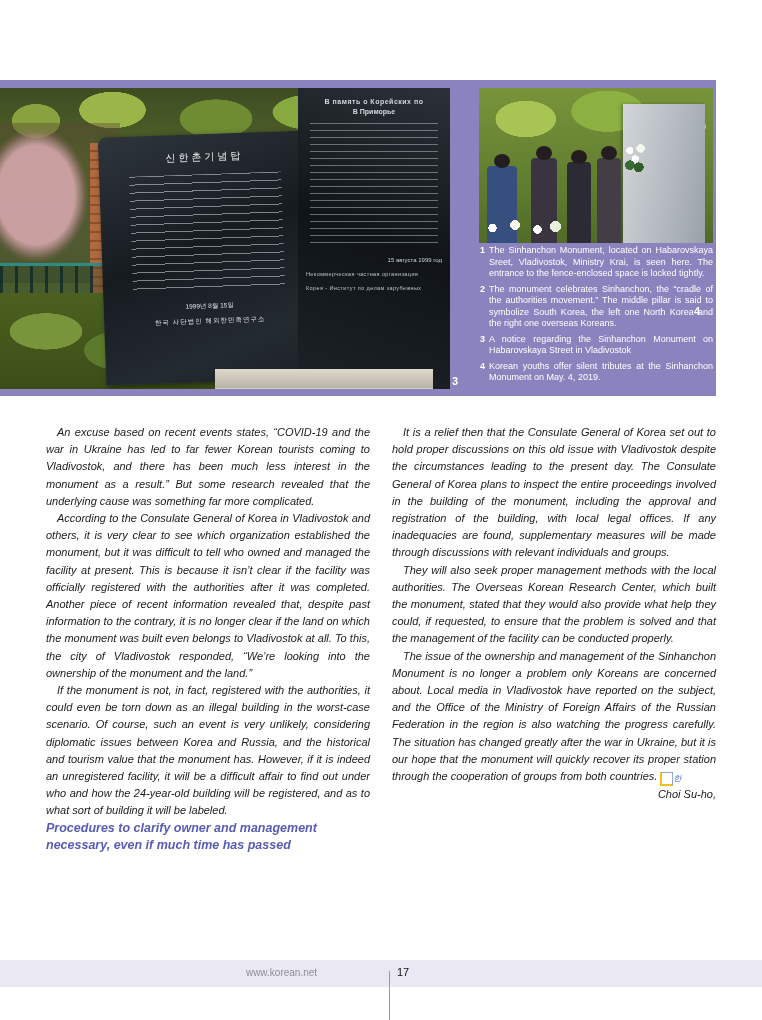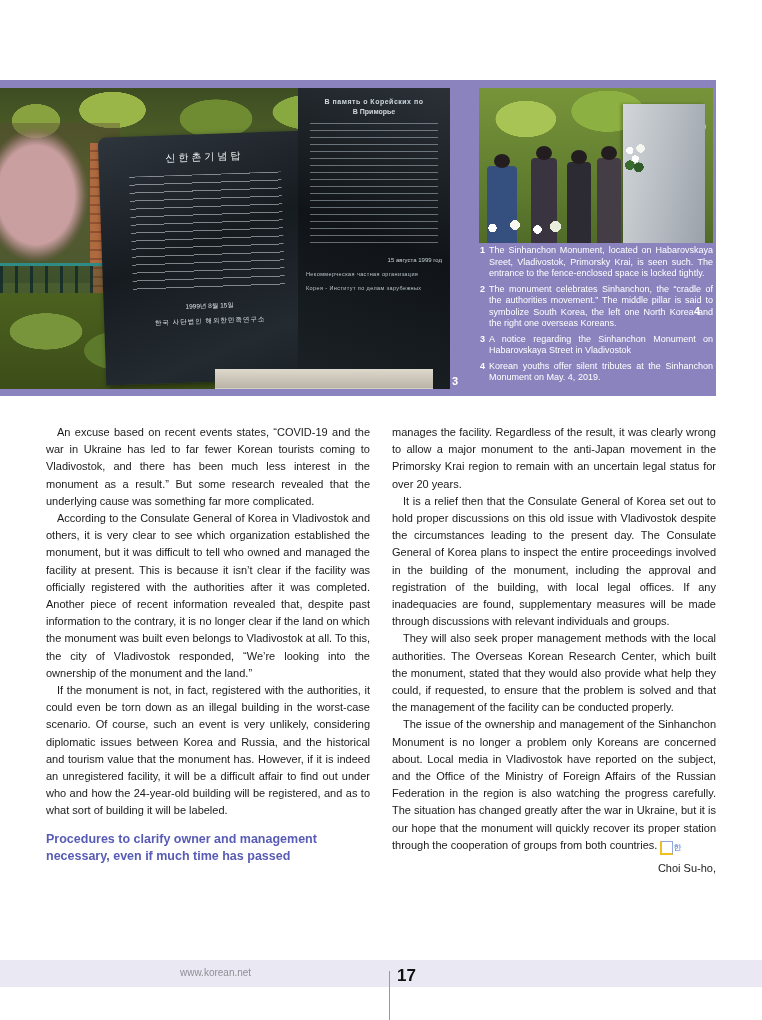--- a/index.html
+++ b/index.html
@@ -99,36 +99,36 @@
   .num-3{left:452px;top:295px;}
 
   
   .captions{position:absolute;left:480px;top:165px;width:233px;color:#fff;}
   .cap{display:flex;font-size:9px;line-height:11.5px;margin-bottom:4px;text-align:justify;}
   .cap .cnum{flex:none;width:9px;font-weight:bold;}
   .cap .ctext{flex:1;}
 
   
   .article{position:absolute;left:46px;top:424px;width:670px;display:flex;gap:22px;}
-  .col{width:324px;font-size:11px;line-height:17.2px;text-align:justify;}
+  .col{width:324px;font-size:11px;line-height:17.2px;text-align:justify;font-style:italic;}
   .col p{margin:0;text-indent:11px;}
   .col p.noindent{text-indent:0;}
   .subhead{color:#585cb5;font-weight:bold;font-size:12.5px;line-height:17.5px;
-    text-align:left;margin:11px 0 4px 0;}
-  .byline{text-align:right;margin-top:5px;line-height:17.2px;}
+    text-align:left;margin:0 0 4px 0;}
+  .byline{text-align:right;line-height:17.2px;}
   .end-mark{display:inline-block;width:10px;height:11px;margin-left:3px;
     border:1px solid #8fa8d8;border-left:2px solid #f0c020;border-bottom:2px solid #f0c020;
     color:#4a6fd0;font-size:8px;line-height:11px;text-align:center;vertical-align:-1px;background:#fff;}
 
   
   .footer-band{position:absolute;left:0;top:960px;width:762px;height:27px;background:#e9e8f3;}
-  .footer-site{position:absolute;left:180px;top:967px;width:203px;text-align:left;
+  .footer-site{position:absolute;left:180px;top:967px;width:203px;text-align:center;
     font-size:10px;color:#8f8f93;}
   .footer-divider{position:absolute;left:389px;top:971px;width:1px;height:49px;background:#9a9a9e;}
-  .footer-page{position:absolute;left:397px;top:966px;font-size:17px;font-weight:bold;color:#111;}
+  .footer-page{position:absolute;left:397px;top:966px;font-size:11px;font-weight:normal;color:#111;}
 </style>
 </head>
 <body>
 
 <div class="page">
 
   <div class="hero">
 
     <div class="photo photo-left">
       <div class="pl-foliage"></div>
@@ -172,21 +172,21 @@
         </div>
       <div class="pr-flowers"></div>
     </div>
 
     <span class="photo-num num-3">3</span>
     <span class="photo-num num-4">4</span>
 
     <div class="captions">
       <div class="cap">
         <span class="cnum">1</span>
-        <span class="ctext">The Sinhanchon Monument, located on Habarovskaya Sreet, Vladivostok, Primorsky Krai, is seen such. The entrance to the fence-enclosed space is locked tightly.</span>
+        <span class="ctext">The Sinhanchon Monument, located on Habarovskaya Sreet, Vladivostok, Ministry Krai, is seen here. The entrance to the fence-enclosed space is locked tightly.</span>
       </div>
       <div class="cap">
         <span class="cnum">2</span>
         <span class="ctext">The monument celebrates Sinhanchon, the “cradle of the authorities movement.” The middle pillar is said to symbolize South Korea, the left one North Korea and the right one overseas Koreans.</span>
       </div>
       <div class="cap">
         <span class="cnum">3</span>
         <span class="ctext">A notice regarding the Sinhanchon Monument on Habarovskaya Street in Vladivostok</span>
       </div>
       <div class="cap">
@@ -197,21 +197,20 @@
   </div>
 
   <div class="article">
     <div class="col">
       <p>An excuse based on recent events states, “COVID-19 and the war in Ukraine has led to far fewer Korean tourists coming to Vladivostok, and there has been much less interest in the monument as a result.” But some research revealed that the underlying cause was something far more complicated.</p>
       <p>According to the Consulate General of Korea in Vladivostok and others, it is very clear to see which organization established the monument, but it was difficult to tell who owned and managed the facility at present. This is because it isn’t clear if the facility was officially registered with the authorities after it was completed. Another piece of recent information revealed that, despite past information to the contrary, it is no longer clear if the land on which the monument was built even belongs to Vladivostok at all. To this, the city of Vladivostok responded, “We’re looking into the ownership of the monument and the land.”</p>
       <p>If the monument is not, in fact, registered with the authorities, it could even be torn down as an illegal building in the worst-case scenario. Of course, such an event is very unlikely, considering diplomatic issues between Korea and Russia, and the historical and tourism value that the monument has. However, if it is indeed an unregistered facility, it will be a difficult affair to find out under who and how the 24-year-old building will be registered, and as to what sort of building it will be labeled.</p>
       <div class="subhead">Procedures to clarify owner and management necessary, even if much time has passed</div>
     </div>
     <div class="col">
-      <p class="noindent">manages the facility. Regardless of the result, it was clearly wrong to allow a major monument to the anti-Japan movement in the Primorsky Krai region to remain with an uncertain legal status for over 20 years.</p>
       <p>It is a relief then that the Consulate General of Korea set out to hold proper discussions on this old issue with Vladivostok despite the circumstances leading to the present day. The Consulate General of Korea plans to inspect the entire proceedings involved in the building of the monument, including the approval and registration of the building, with local legal offices. If any inadequacies are found, supplementary measures will be made through discussions with relevant individuals and groups.</p>
       <p>They will also seek proper management methods with the local authorities. The Overseas Korean Research Center, which built the monument, stated that they would also provide what help they could, if requested, to ensure that the problem is solved and that the management of the facility can be conducted properly.</p>
       <p><span>The issue of the ownership and management of the Sinhanchon Monument is no longer a problem only Koreans are concerned about. Local media in Vladivostok have reported on the subject, and the Office of the Ministry of Foreign Affairs of the Russian Federation in the region is also watching the progress carefully. The situation has changed greatly after the war in Ukraine, but it is our hope that the monument will quickly recover its proper station through the cooperation of groups from both countries.</span><span class="end-mark">한</span></p>
       <div class="byline">
         <div>Choi Su-ho,</div>
       </div>
     </div>
   </div>
 
   <div class="footer-band"></div>

